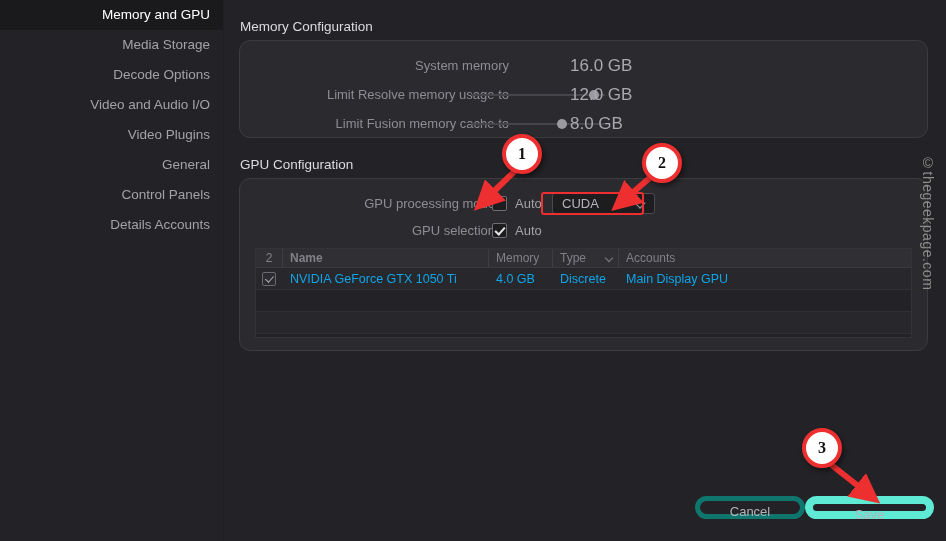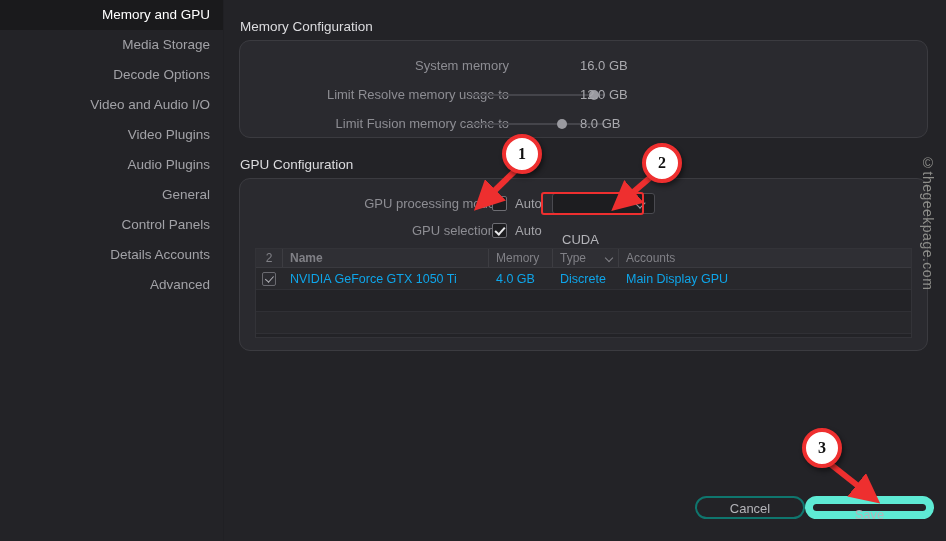--- a/index.html
+++ b/index.html
@@ -111,23 +111,22 @@
     font-size: 13px;
     white-space: nowrap;
     text-align: right;
   }
   .mem-value {
     position: absolute;
     left: 330px;
     top: 0;
     line-height: 22px;
     color: #a9a9ae;
-    font-size: 13px;
-    white-space: nowrap;
-    margin-left: 10px;
+    font-size: 17px;
+    white-space: nowrap;
   }
   .slider {
     position: absolute;
     left: 231px;
     top: 10px;
     width: 134px;
     height: 2px;
     background: #45454b;
   }
   .slider-knob {
@@ -198,21 +197,20 @@
     border: 1px solid #4a4a50;
     border-radius: 3px;
   }
   .dropdown-text {
     position: absolute;
     left: 9px;
     top: 0;
     line-height: 19px;
     color: #b4b4b9;
     font-size: 13px;
-    margin-top: 36px;
   }
   .dropdown-chevron {
     position: absolute;
     right: 9px;
     top: 5px;
     width: 9px;
     height: 5px;
   }
   .dropdown-chevron::after {
     content: "";
@@ -329,21 +327,21 @@
   
   .btn {
     position: absolute;
     height: 23px;
     border-radius: 12px;
     line-height: 21px;
     text-align: center;
     font-size: 13px;
     color: #b4b4b9;
     background: transparent;
-    border: 2px solid #0f766e;
+    border: 5px solid #0f766e;
   }
   #cancel-btn { left: 695px; top: 496px; width: 110px; }
   #save-btn {
     left: 805px; top: 496px; width: 129px;
     border: 8px solid #5eead4;
   }
 
   
   .callout {
     position: absolute;
@@ -396,33 +394,27 @@
   <div class="side-item">
     <span>Decode Options</span>
   </div>
   <div class="side-item">
     <span>Video and Audio I/O</span>
   </div>
   <div class="side-item">
     <span>Video Plugins</span>
   </div>
   <div class="side-item">
-    <span>Audio Plugins</span>
-  </div>
-  <div class="side-item">
     <span>General</span>
   </div>
   <div class="side-item">
     <span>Control Panels</span>
   </div>
   <div class="side-item">
     <span>Details Accounts</span>
-  </div>
-  <div class="side-item">
-    <span>Advanced</span>
   </div>
 </div>
 <div id="sidebar-divider"></div>
 
 <div id="content">
 
   <div class="section-title" id="memory-title">Memory Configuration</div>
 
   <div class="panel" id="memory-panel">
 

